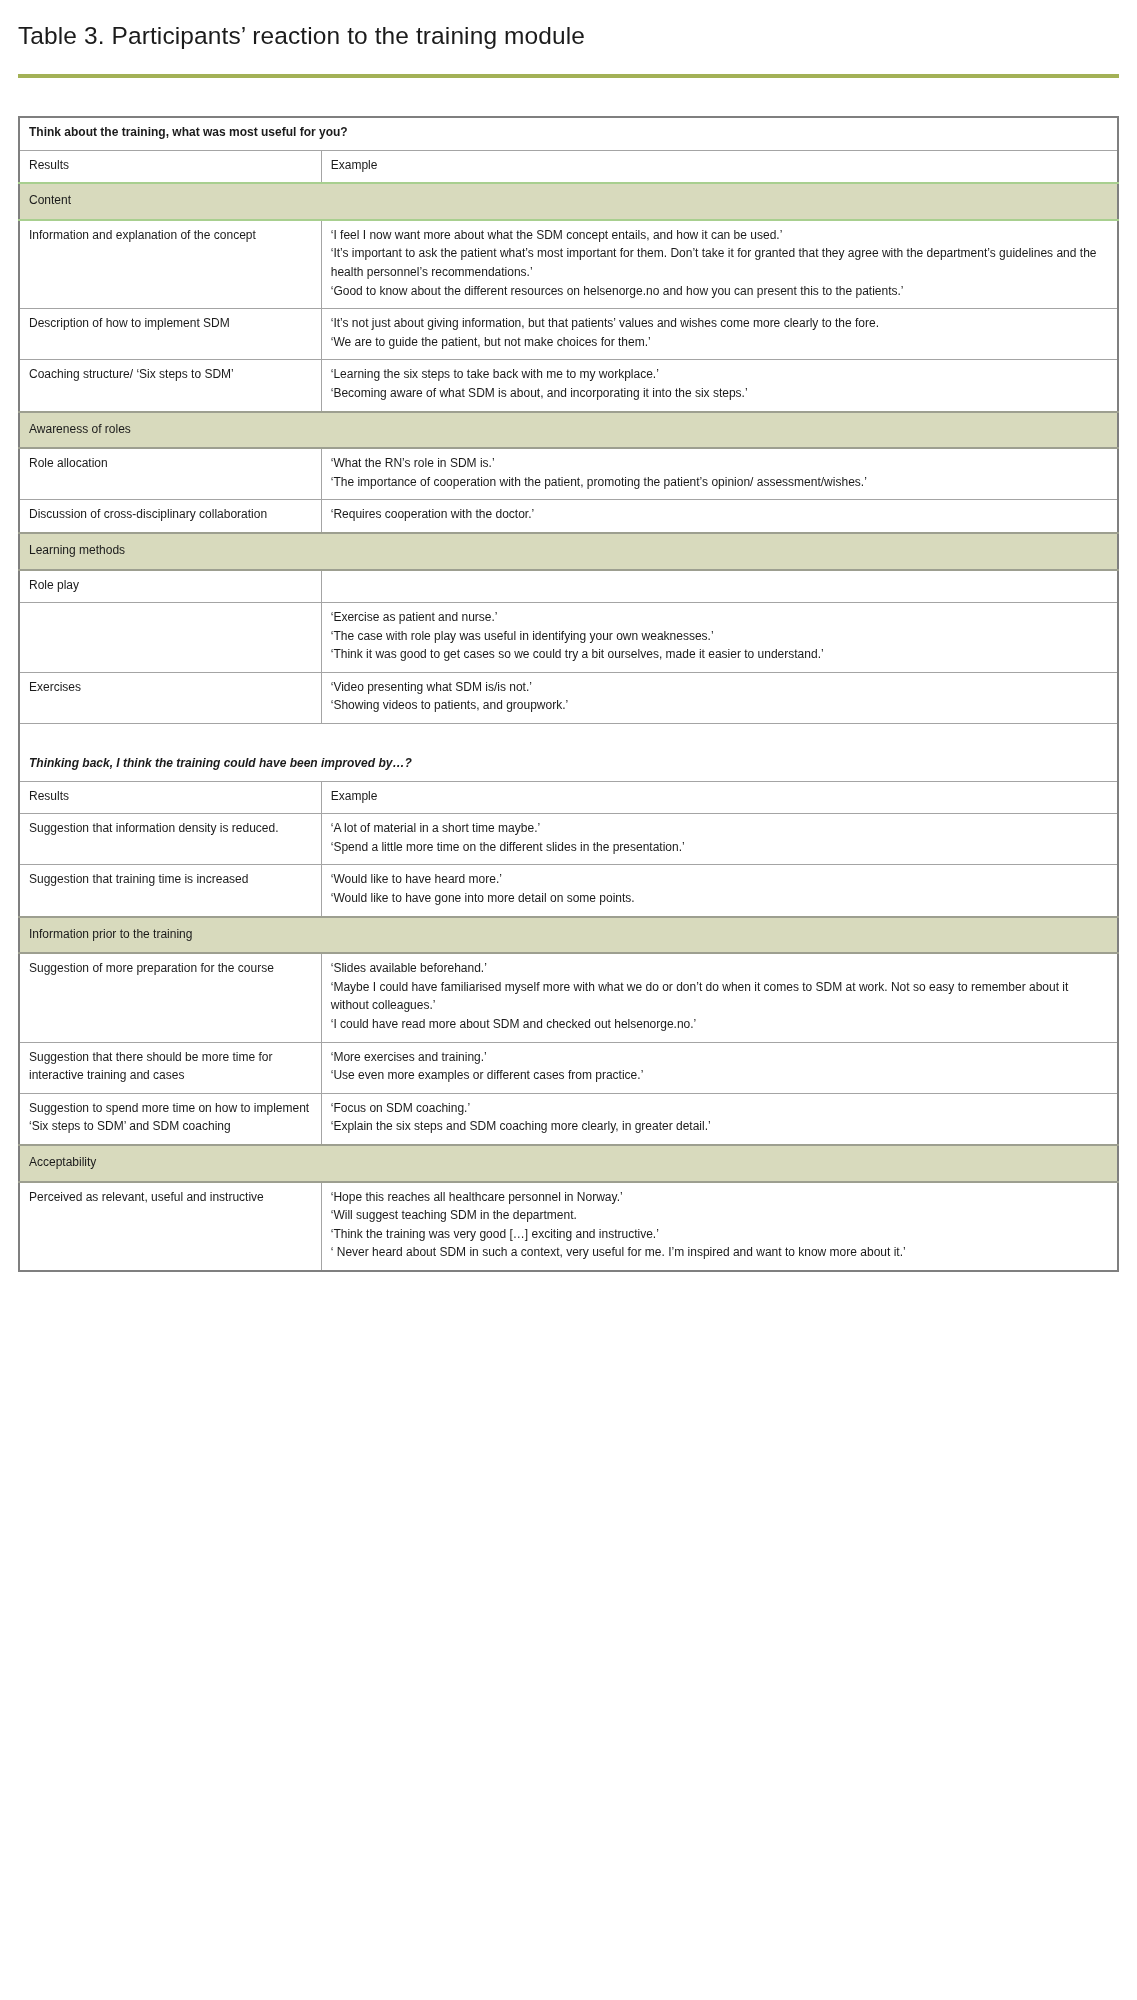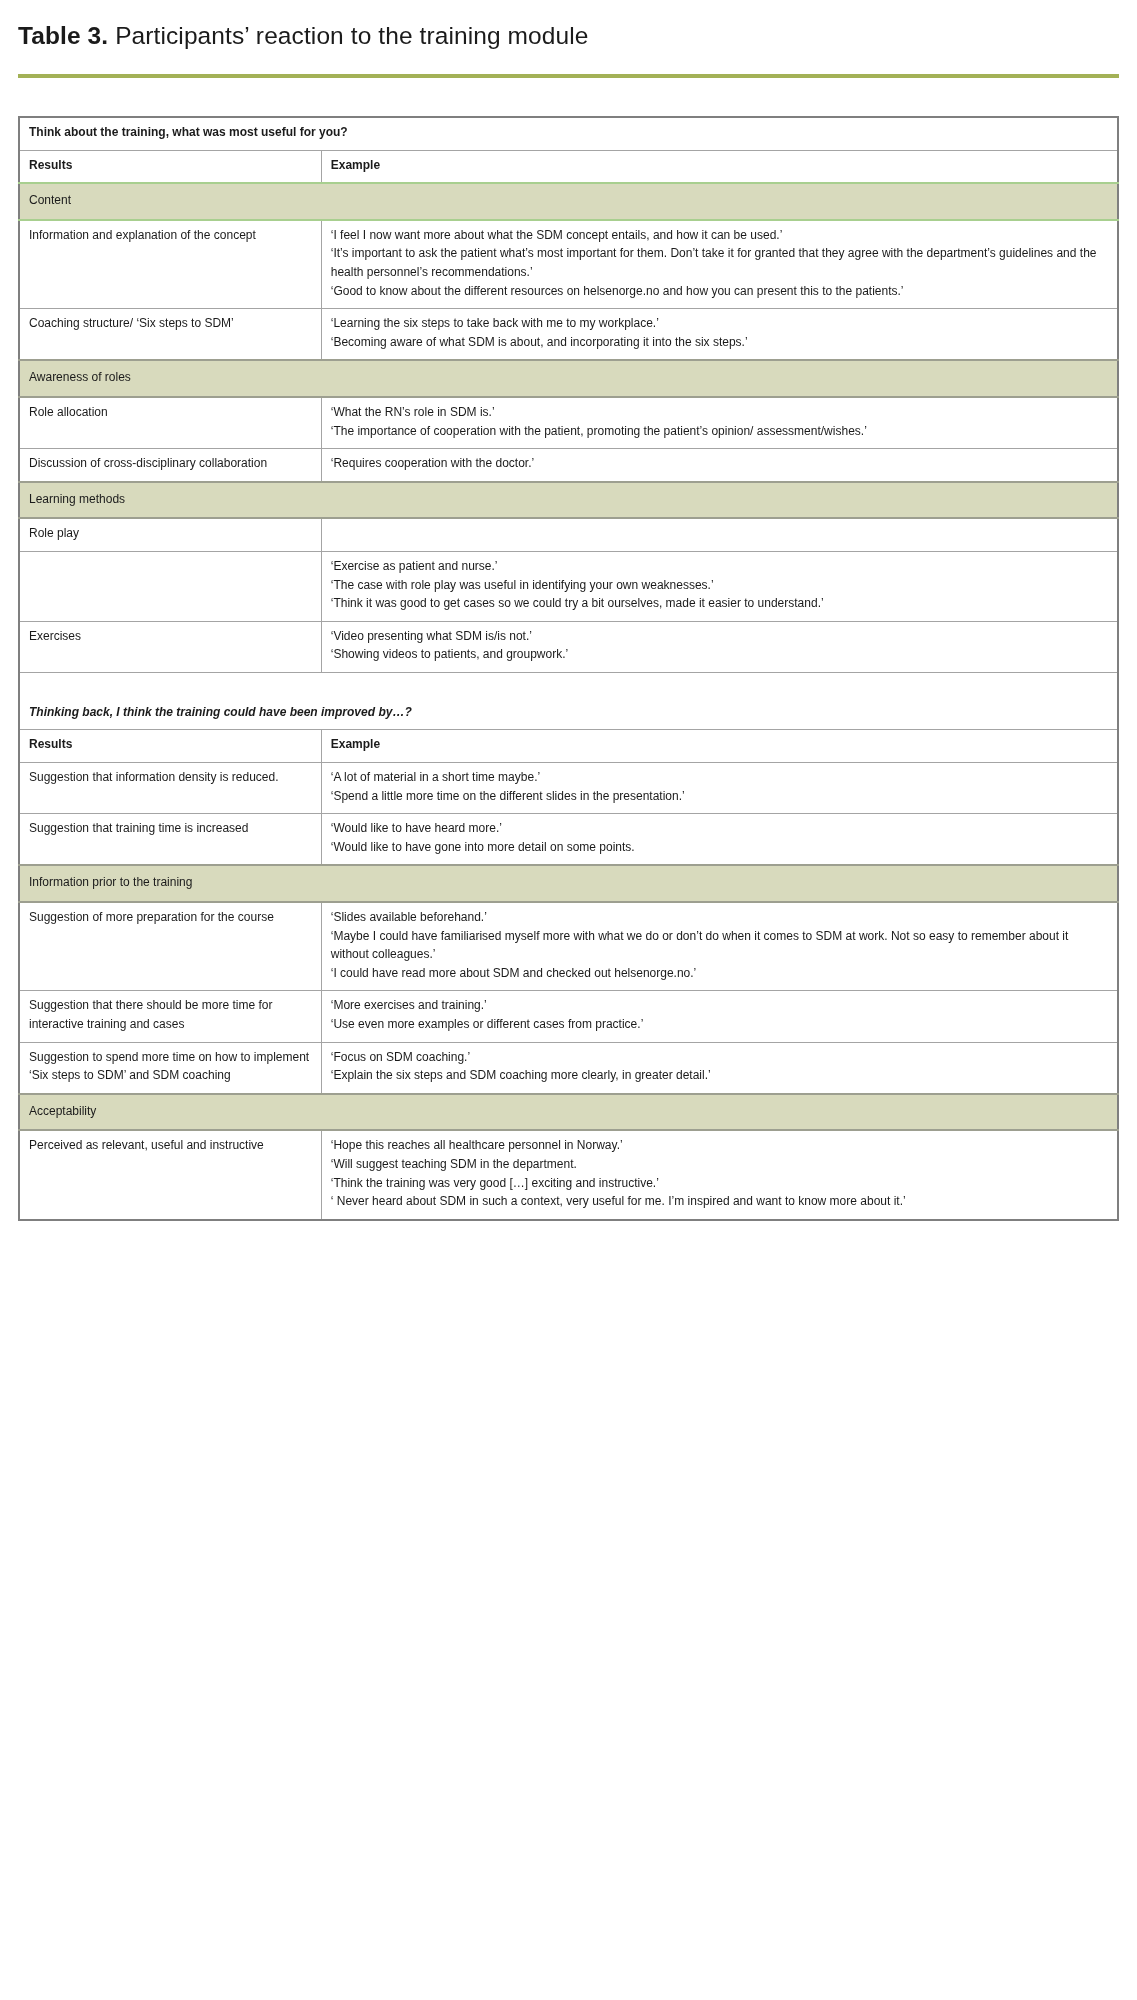--- a/index.html
+++ b/index.html
@@ -10,21 +10,21 @@
     padding: 16px 18px 30px 18px;
     font-family: "Liberation Sans", sans-serif;
     color: #1b1b1b;
   }
   .title {
     font-size: 24.5px;
     margin: 6px 0 0 0;
     font-weight: normal;
     letter-spacing: 0.1px;
   }
-  .title .title-label { font-weight: bold; }
+  .title .title-label { font-weight: normal; }
   .rule {
     height: 4px;
     background: #a3b156;
     border: none;
     margin: 24px 0 0 0;
   }
   table.reaction-table {
     border-collapse: collapse;
     width: 100%;
     margin-top: 38px;
@@ -39,21 +39,21 @@
     vertical-align: top;
     padding: 5px 10px 8px 9px;
     line-height: 1.55;
     word-wrap: break-word;
   }
   tr.qheader td {
     font-weight: bold;
     border-left: none; border-right: none;
   }
   tr.qheader.q2 td { padding-top: 30px; font-style: italic; }
-  tr.colhead td { font-weight: bold; }
+  tr.colhead td { font-weight: normal; }
   tr.band td {
     background: #d8dabd;
     border-top: 2.5px solid #9d9f90;
     border-bottom: 2.5px solid #9d9f90;
     border-left: none; border-right: none;
     padding-top: 7px; padding-bottom: 9px;
   }
   tr.band.green td {
     border-top-color: #a8cf8f;
     border-bottom-color: #a8cf8f;
@@ -87,20 +87,27 @@
     </tr>
     <tr class="datarow">
       <td>Information and explanation of the concept</td>
       <td>
         <div class="quote-line">‘I feel I now want more about what the SDM concept entails, and how it can be used.’</div>
         <div class="quote-line">‘It’s important to ask the patient what’s most important for them. Don’t take it for granted that they agree with the department’s guidelines and the health personnel’s recommendations.’</div>
         <div class="quote-line">‘Good to know about the different resources on helsenorge.no and how you can present this to the patients.’</div>
       </td>
     </tr>
     <tr class="datarow">
+      <td>Description of how to implement SDM</td>
+      <td>
+        <div class="quote-line">‘It’s not just about giving information, but that patients’ values and wishes come more clearly to the fore.</div>
+        <div class="quote-line">‘We are to guide the patient, but not make choices for them.’</div>
+      </td>
+    </tr>
+    <tr class="datarow">
       <td>Coaching structure/ ‘Six steps to SDM’</td>
       <td>
         <div class="quote-line">‘Learning the six steps to take back with me to my workplace.’</div>
         <div class="quote-line">‘Becoming aware of what SDM is about, and incorporating it into the six steps.’</div>
       </td>
     </tr>
 
     <tr class="band">
       <td colspan="2">Awareness of roles</td>
     </tr>

